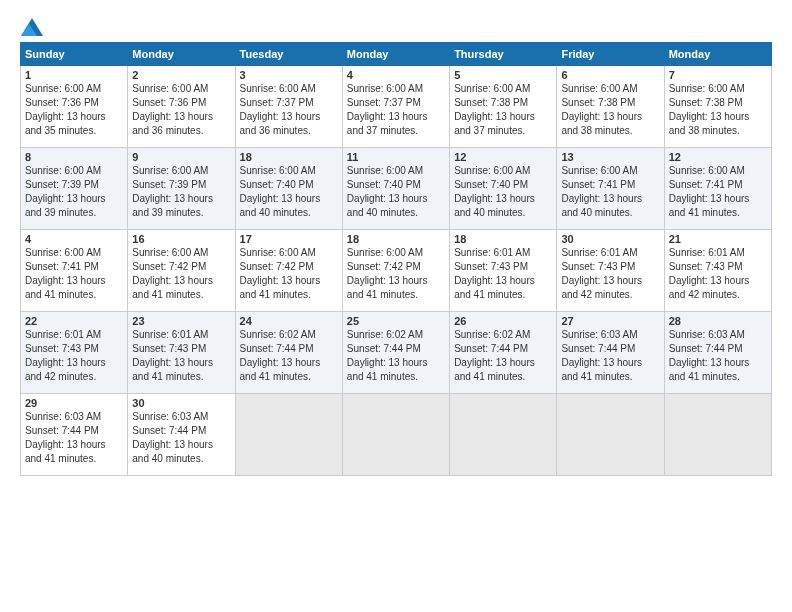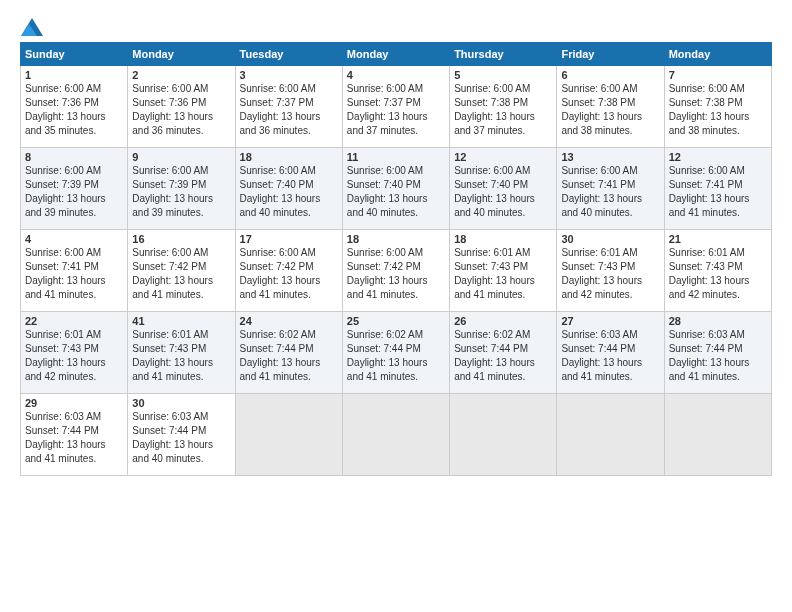--- a/index.html
+++ b/index.html
@@ -285,21 +285,21 @@
         </tr>
         <tr>
           <td>
             <span class="day-num">22</span>
             <div class="day-info" style="white-space: pre-line;">Sunrise: 6:01 AM
 Sunset: 7:43 PM
 Daylight: 13 hours
 and 42 minutes.</div>
           </td>
           <td>
-            <span class="day-num">41</span>
+            <span class="day-num">23</span>
             <div class="day-info" style="white-space: pre-line;">Sunrise: 6:01 AM
 Sunset: 7:43 PM
 Daylight: 13 hours
 and 41 minutes.</div>
           </td>
           <td>
             <span class="day-num">24</span>
             <div class="day-info" style="white-space: pre-line;">Sunrise: 6:02 AM
 Sunset: 7:44 PM
 Daylight: 13 hours

